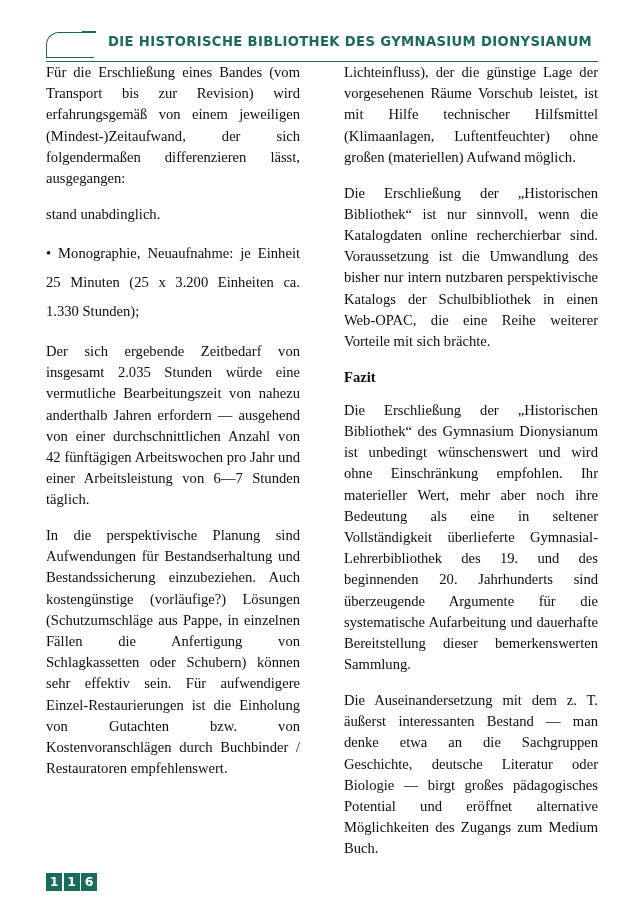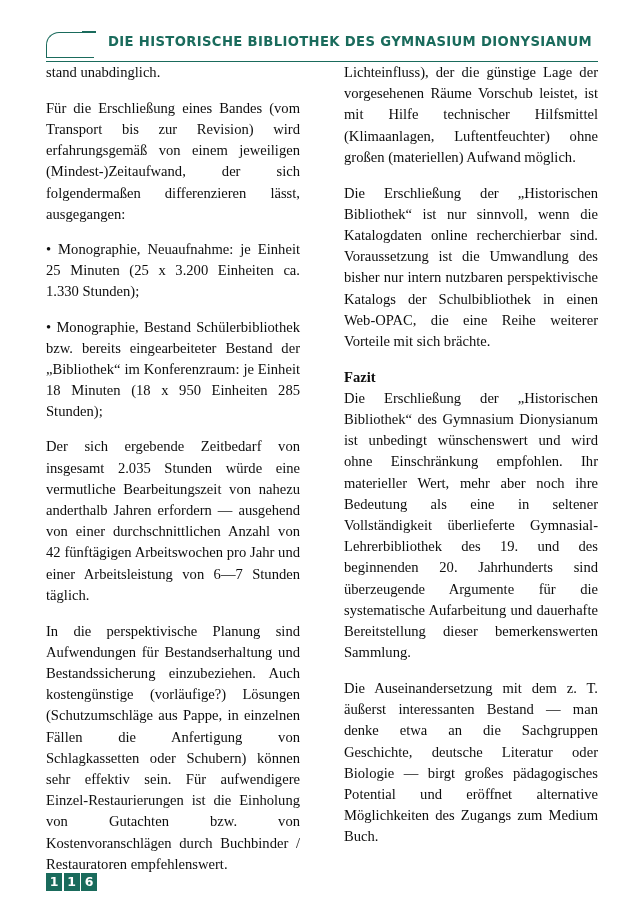--- a/index.html
+++ b/index.html
@@ -94,25 +94,25 @@
     font-size: 14.6px;
     line-height: 21.2px;
     text-align: justify;
     text-justify: inter-word;
     hyphens: manual;
     -webkit-hyphens: manual;
   }
   p.bullet {
     margin: 0 0 14.5px 0;
     font-size: 14.6px;
-    line-height: 21px;
+    line-height: 29px;
     text-align: justify;
   }
   h2.subhead {
-    margin: 0 0 0 0;
+    margin: 0 0 12px 0;
     font-size: 14.6px;
     line-height: 21.2px;
     font-weight: bold;
     text-align: left;
   }
 
   
   .folio {
     position: absolute;
     left: 46px;
@@ -139,24 +139,23 @@
 
   <div class="runhead">
     <span class="runhead-bracket"></span>
     <div class="runhead-title">DIE HISTORISCHE BIBLIOTHEK DES GYMNASIUM DIONYSIANUM</div>
     <div class="runhead-rule"></div>
   </div>
 
   <div class="columns">
 
     <div class="col col-left">
+      <p class="para">Für die Erschließung eines Bandes (vom Transport bis zur Revision) wird erfahrungsgemäß von einem jeweiligen (Mindest-)Zeitaufwand, der sich folgendermaßen differenzieren lässt, ausgegangen:</p>
       <p class="para">stand unabdinglich.</p>
-      <p class="para">Für die Erschließung eines Bandes (vom Transport bis zur Revision) wird erfahrungsgemäß von einem jeweiligen (Mindest-)Zeitaufwand, der sich folgendermaßen differenzieren lässt, ausgegangen:</p>
       <p class="bullet">• Monographie, Neuaufnahme: je Einheit 25 Minuten (25 x 3.200 Einheiten ca. 1.330 Stunden);</p>
-      <p class="bullet">• Monographie, Bestand Schülerbibliothek bzw. bereits eingearbeiteter Bestand der „Bibliothek“ im Konferenzraum: je Einheit 18 Minuten (18 x 950 Einheiten 285 Stunden);</p>
       <p class="para">Der sich ergebende Zeitbedarf von insgesamt 2.035 Stunden würde eine vermutliche Bearbeitungszeit von nahezu anderthalb Jahren erfordern — ausgehend von einer durchschnittlichen Anzahl von 42 fünftägigen Arbeitswochen pro Jahr und einer Arbeitsleistung von 6—7 Stunden täglich.</p>
       <p class="para">In die perspektivische Planung sind Aufwendungen für Bestandserhaltung und Bestandssicherung einzubeziehen. Auch kostengünstige (vorläufige?) Lösungen (Schutzumschläge aus Pappe, in einzelnen Fällen die Anfertigung von Schlagkassetten oder Schubern) können sehr effektiv sein. Für aufwendigere Einzel-Restaurierungen ist die Einholung von Gutachten bzw. von Kostenvoranschlägen durch Buchbinder / Restauratoren empfehlenswert.</p>
 
     </div>
 
     <div class="col col-right">
       <p class="para">Lichteinfluss), der die günstige Lage der vorgesehenen Räume Vorschub leistet, ist mit Hilfe technischer Hilfsmittel (Klimaanlagen, Luftentfeuchter) ohne großen (materiellen) Aufwand möglich.</p>
       <p class="para">Die Erschließung der „Historischen Bibliothek“ ist nur sinnvoll, wenn die Katalogdaten online recherchierbar sind. Voraussetzung ist die Umwandlung des bisher nur intern nutzbaren perspektivische Katalogs der Schulbibliothek in einen Web-OPAC, die eine Reihe weiterer Vorteile mit sich brächte.</p>
       <h2 class="subhead">Fazit</h2>
       <p class="para">Die Erschließung der „Historischen Bibliothek“ des Gymnasium Dionysianum ist unbedingt wünschenswert und wird ohne Einschränkung empfohlen. Ihr materieller Wert, mehr aber noch ihre Bedeutung als eine in seltener Vollständigkeit überlieferte Gymnasial-Lehrerbibliothek des 19. und des beginnenden 20. Jahrhunderts sind überzeugende Argumente für die systematische Aufarbeitung und dauerhafte Bereitstellung dieser bemerkenswerten Sammlung.</p>

